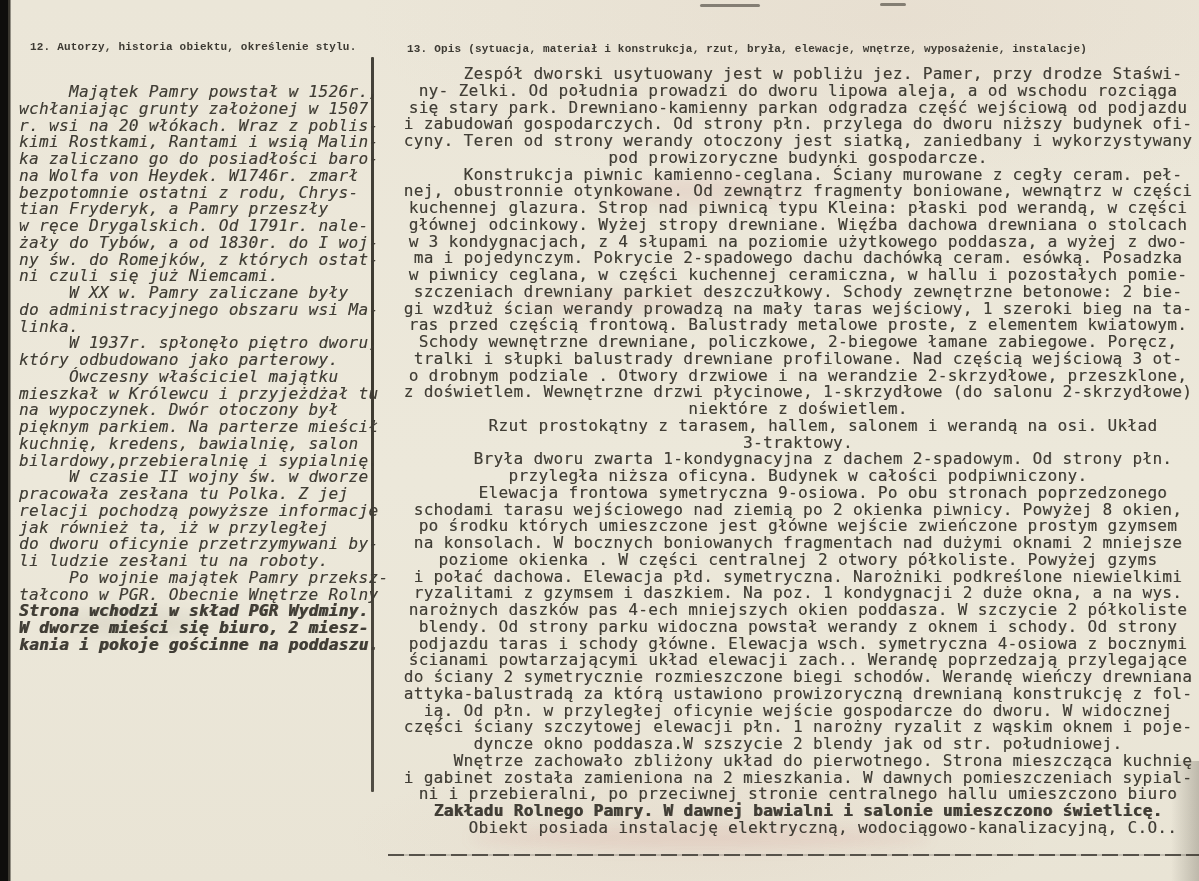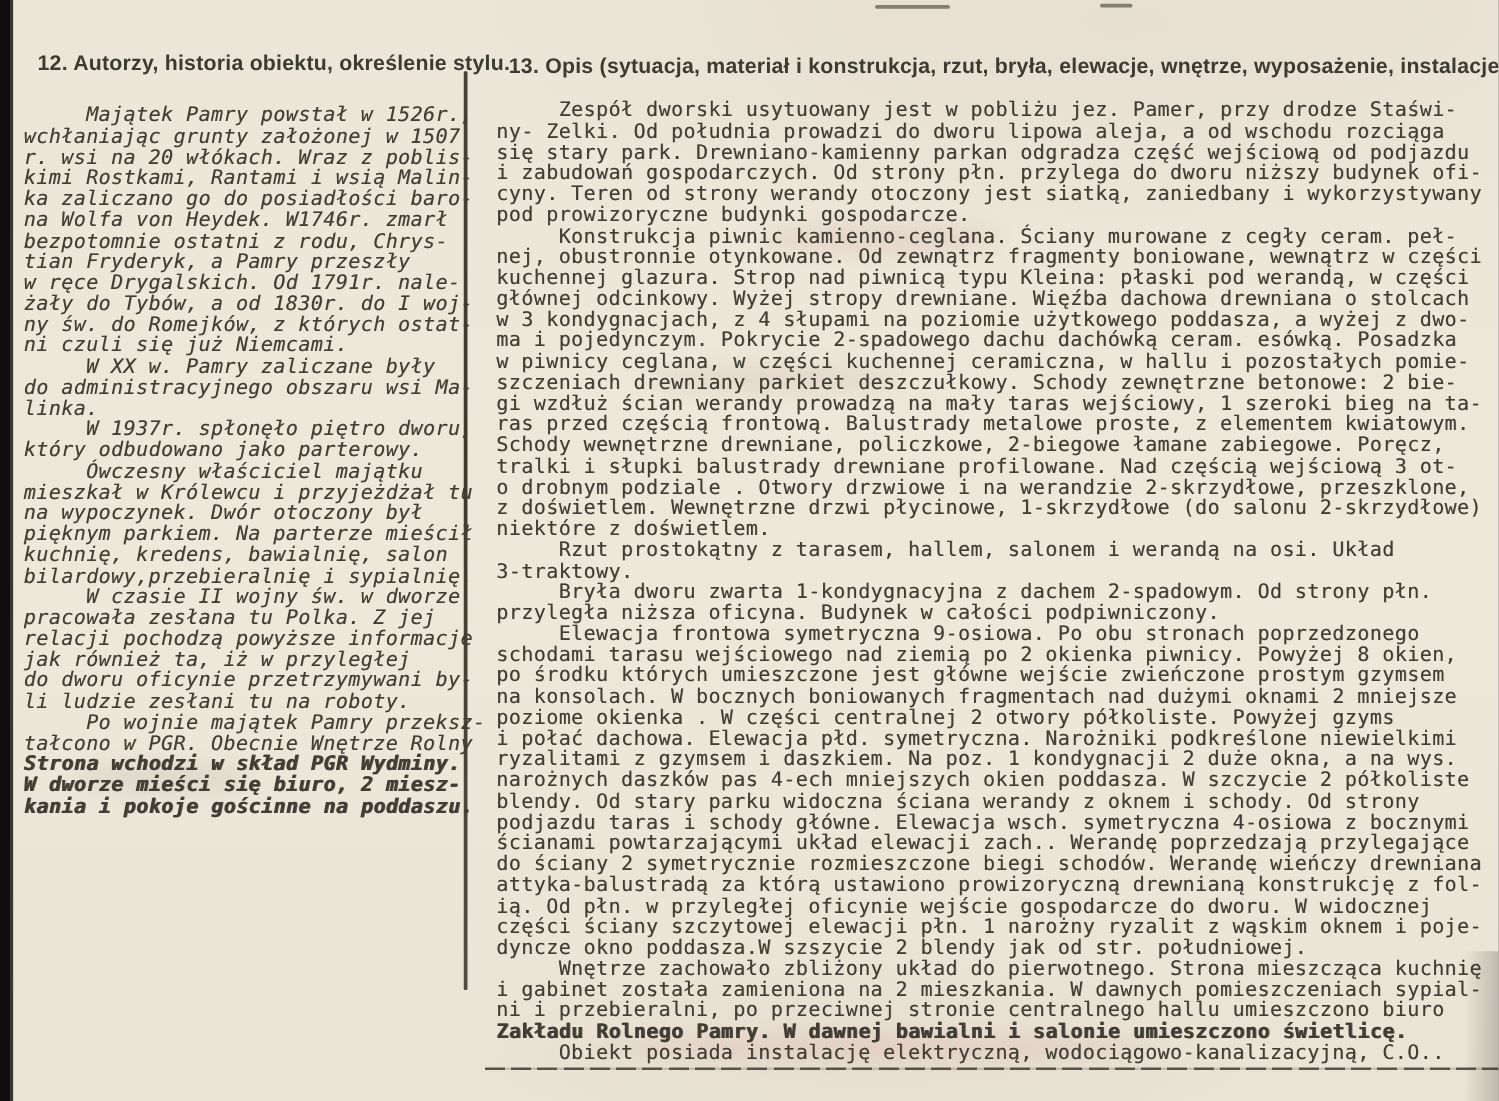--- a/index.html
+++ b/index.html
@@ -17,38 +17,38 @@
     position:absolute;left:0;top:0;width:11px;height:881px;
     background:linear-gradient(90deg,#0f0e0c 0 8px,#3a372f 8px 10px,rgba(58,55,47,0) 11px);
   }
   .corner-shade{
     position:absolute;right:0;bottom:0;width:40px;height:120px;
     background:linear-gradient(270deg,rgba(60,55,45,0.25),rgba(0,0,0,0) 70%);
   }
   .top-speck{position:absolute;height:3px;background:rgba(50,46,38,0.55);border-radius:2px;}
   .form-label{
     position:absolute;
-    font-family:Liberation Sans, sans-serif;
-    font-size:17px;font-weight:bold;
+    font-family:Liberation Mono, monospace;
+    font-size:11px;font-weight:bold;
     color:#3d3a33;letter-spacing:0.2px;white-space:nowrap;
   }
   #label-12{left:30px;top:41px;}
   #label-13{left:407px;top:43px;}
   .divider{
     position:absolute;left:371px;top:57px;width:3px;height:735px;
     background:linear-gradient(180deg,#45423a 0%,#3c392f 40%,#514d44 100%);
     border-radius:1px;
   }
   .rule-bottom{
     position:absolute;left:388px;top:854px;width:811px;height:2px;
     background:repeating-linear-gradient(90deg,#56524a 0 16px,rgba(86,82,74,0.25) 16px 21px);
   }
   .col{position:absolute;}
   #col-left{left:19px;top:84px;width:360px;font-style:italic;}
-  #col-right{left:397px;top:80px;width:802px;}
+  #col-right{left:397px;top:66px;width:802px;text-align:center;}
   .tline{
     white-space:pre;
     font-family:"DejaVu Sans Mono",monospace;
     font-size:16px;line-height:16.75px;
     letter-spacing:0.35px;
     color:#403d35;
     text-shadow:0.35px 0 0 rgba(64,61,53,0.45);
   }
   .tline.bold{
     font-weight:bold;
@@ -145,21 +145,21 @@
       <div class="tline">     Bryła dworu zwarta 1-kondygnacyjna z dachem 2-spadowym. Od strony płn.</div>
       <div class="tline">przyległa niższa oficyna. Budynek w całości podpiwniczony.</div>
       <div class="tline">     Elewacja frontowa symetryczna 9-osiowa. Po obu stronach poprzedzonego</div>
       <div class="tline">schodami tarasu wejściowego nad ziemią po 2 okienka piwnicy. Powyżej 8 okien,</div>
       <div class="tline">po środku których umieszczone jest główne wejście zwieńczone prostym gzymsem</div>
       <div class="tline">na konsolach. W bocznych boniowanych fragmentach nad dużymi oknami 2 mniejsze</div>
       <div class="tline">poziome okienka . W części centralnej 2 otwory półkoliste. Powyżej gzyms</div>
       <div class="tline">i połać dachowa. Elewacja płd. symetryczna. Narożniki podkreślone niewielkimi</div>
       <div class="tline">ryzalitami z gzymsem i daszkiem. Na poz. 1 kondygnacji 2 duże okna, a na wys.</div>
       <div class="tline">narożnych daszków pas 4-ech mniejszych okien poddasza. W szczycie 2 półkoliste</div>
-      <div class="tline">blendy. Od stary parku widoczna ściana werandy z oknem i schody. Od strony</div>
+      <div class="tline">blendy. Od strony parku widoczna powstał werandy z oknem i schody. Od strony</div>
       <div class="tline">podjazdu taras i schody główne. Elewacja wsch. symetryczna 4-osiowa z bocznymi</div>
       <div class="tline">ścianami powtarzającymi układ elewacji zach.. Werandę poprzedzają przylegające</div>
       <div class="tline">do ściany 2 symetrycznie rozmieszczone biegi schodów. Werandę wieńczy drewniana</div>
       <div class="tline">attyka-balustradą za którą ustawiono prowizoryczną drewnianą konstrukcję z fol-</div>
       <div class="tline">ią. Od płn. w przyległej oficynie wejście gospodarcze do dworu. W widocznej</div>
       <div class="tline">części ściany szczytowej elewacji płn. 1 narożny ryzalit z wąskim oknem i poje-</div>
       <div class="tline">dyncze okno poddasza.W szszycie 2 blendy jak od str. południowej.</div>
       <div class="tline">     Wnętrze zachowało zbliżony układ do pierwotnego. Strona mieszcząca kuchnię</div>
       <div class="tline">i gabinet została zamieniona na 2 mieszkania. W dawnych pomieszczeniach sypial-</div>
       <div class="tline">ni i przebieralni, po przeciwnej stronie centralnego hallu umieszczono biuro</div>

